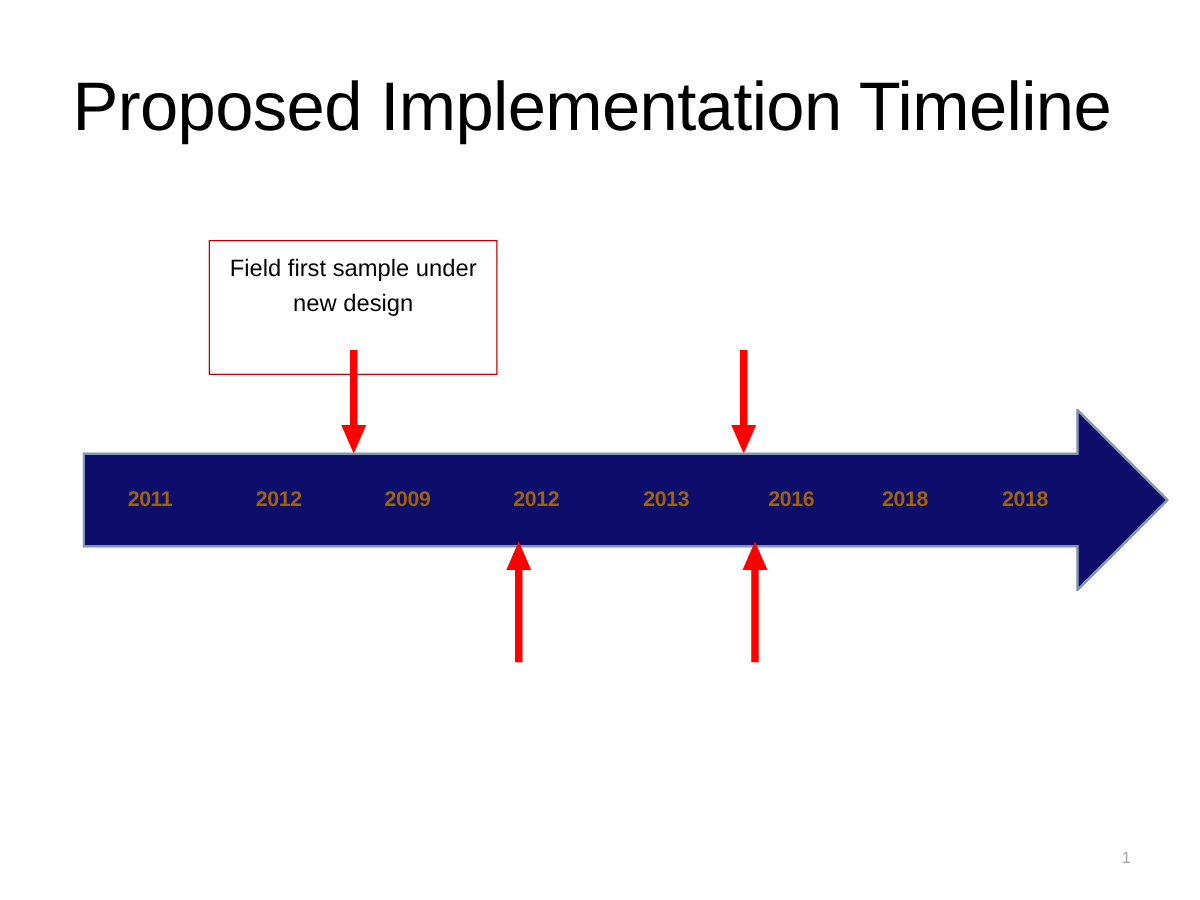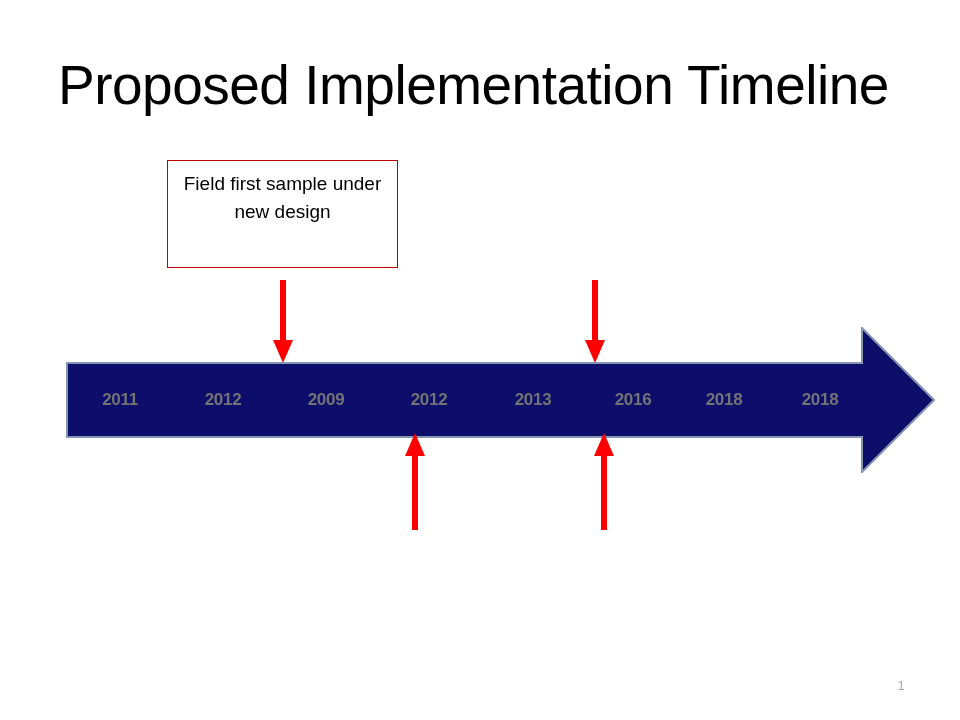--- a/index.html
+++ b/index.html
@@ -46,42 +46,42 @@
     justify-content: center;
   }
   .callout .txt {
     display: block;
     width: 100%;
     padding: 0 6px;
   }
   .callout.top .txt { padding-top: 9px; }
   .callout.bottom .txt { padding-top: 10px; }
 
-  #callout-top-left   { left: 167px; top: 160px; width: 231px; height: 108px; }
+  #callout-top-left   { left: 167px; top: 192px; width: 231px; height: 108px; }
   #callout-top-right  { left: 529px; top: 174px; width: 313px; height: 108px; }
   #callout-bottom-left{ left: 118px; top: 528px; width: 317px; height: 137px; }
   #callout-bottom-right{left: 583px; top: 528px; width: 296px; height: 137px; }
 
   
   #timeline-arrow {
     position: absolute;
     left: 66px;
     top: 327px;
     width: 869px;
     height: 146px;
   }
   #timeline-arrow svg { display: block; }
 
   
   .year-label {
     position: absolute;
     top: 390px;
     width: 90px;
     text-align: center;
-    color: #737373;
+    color: #a16207;
     font-size: 17px;
     font-weight: bold;
     letter-spacing: -0.3px;
   }
   .year-0 { left: 75px; }
   .year-1 { left: 178px; }
   .year-2 { left: 281px; }
   .year-3 { left: 384px; }
   .year-4 { left: 488px; }
   .year-5 { left: 588px; }

